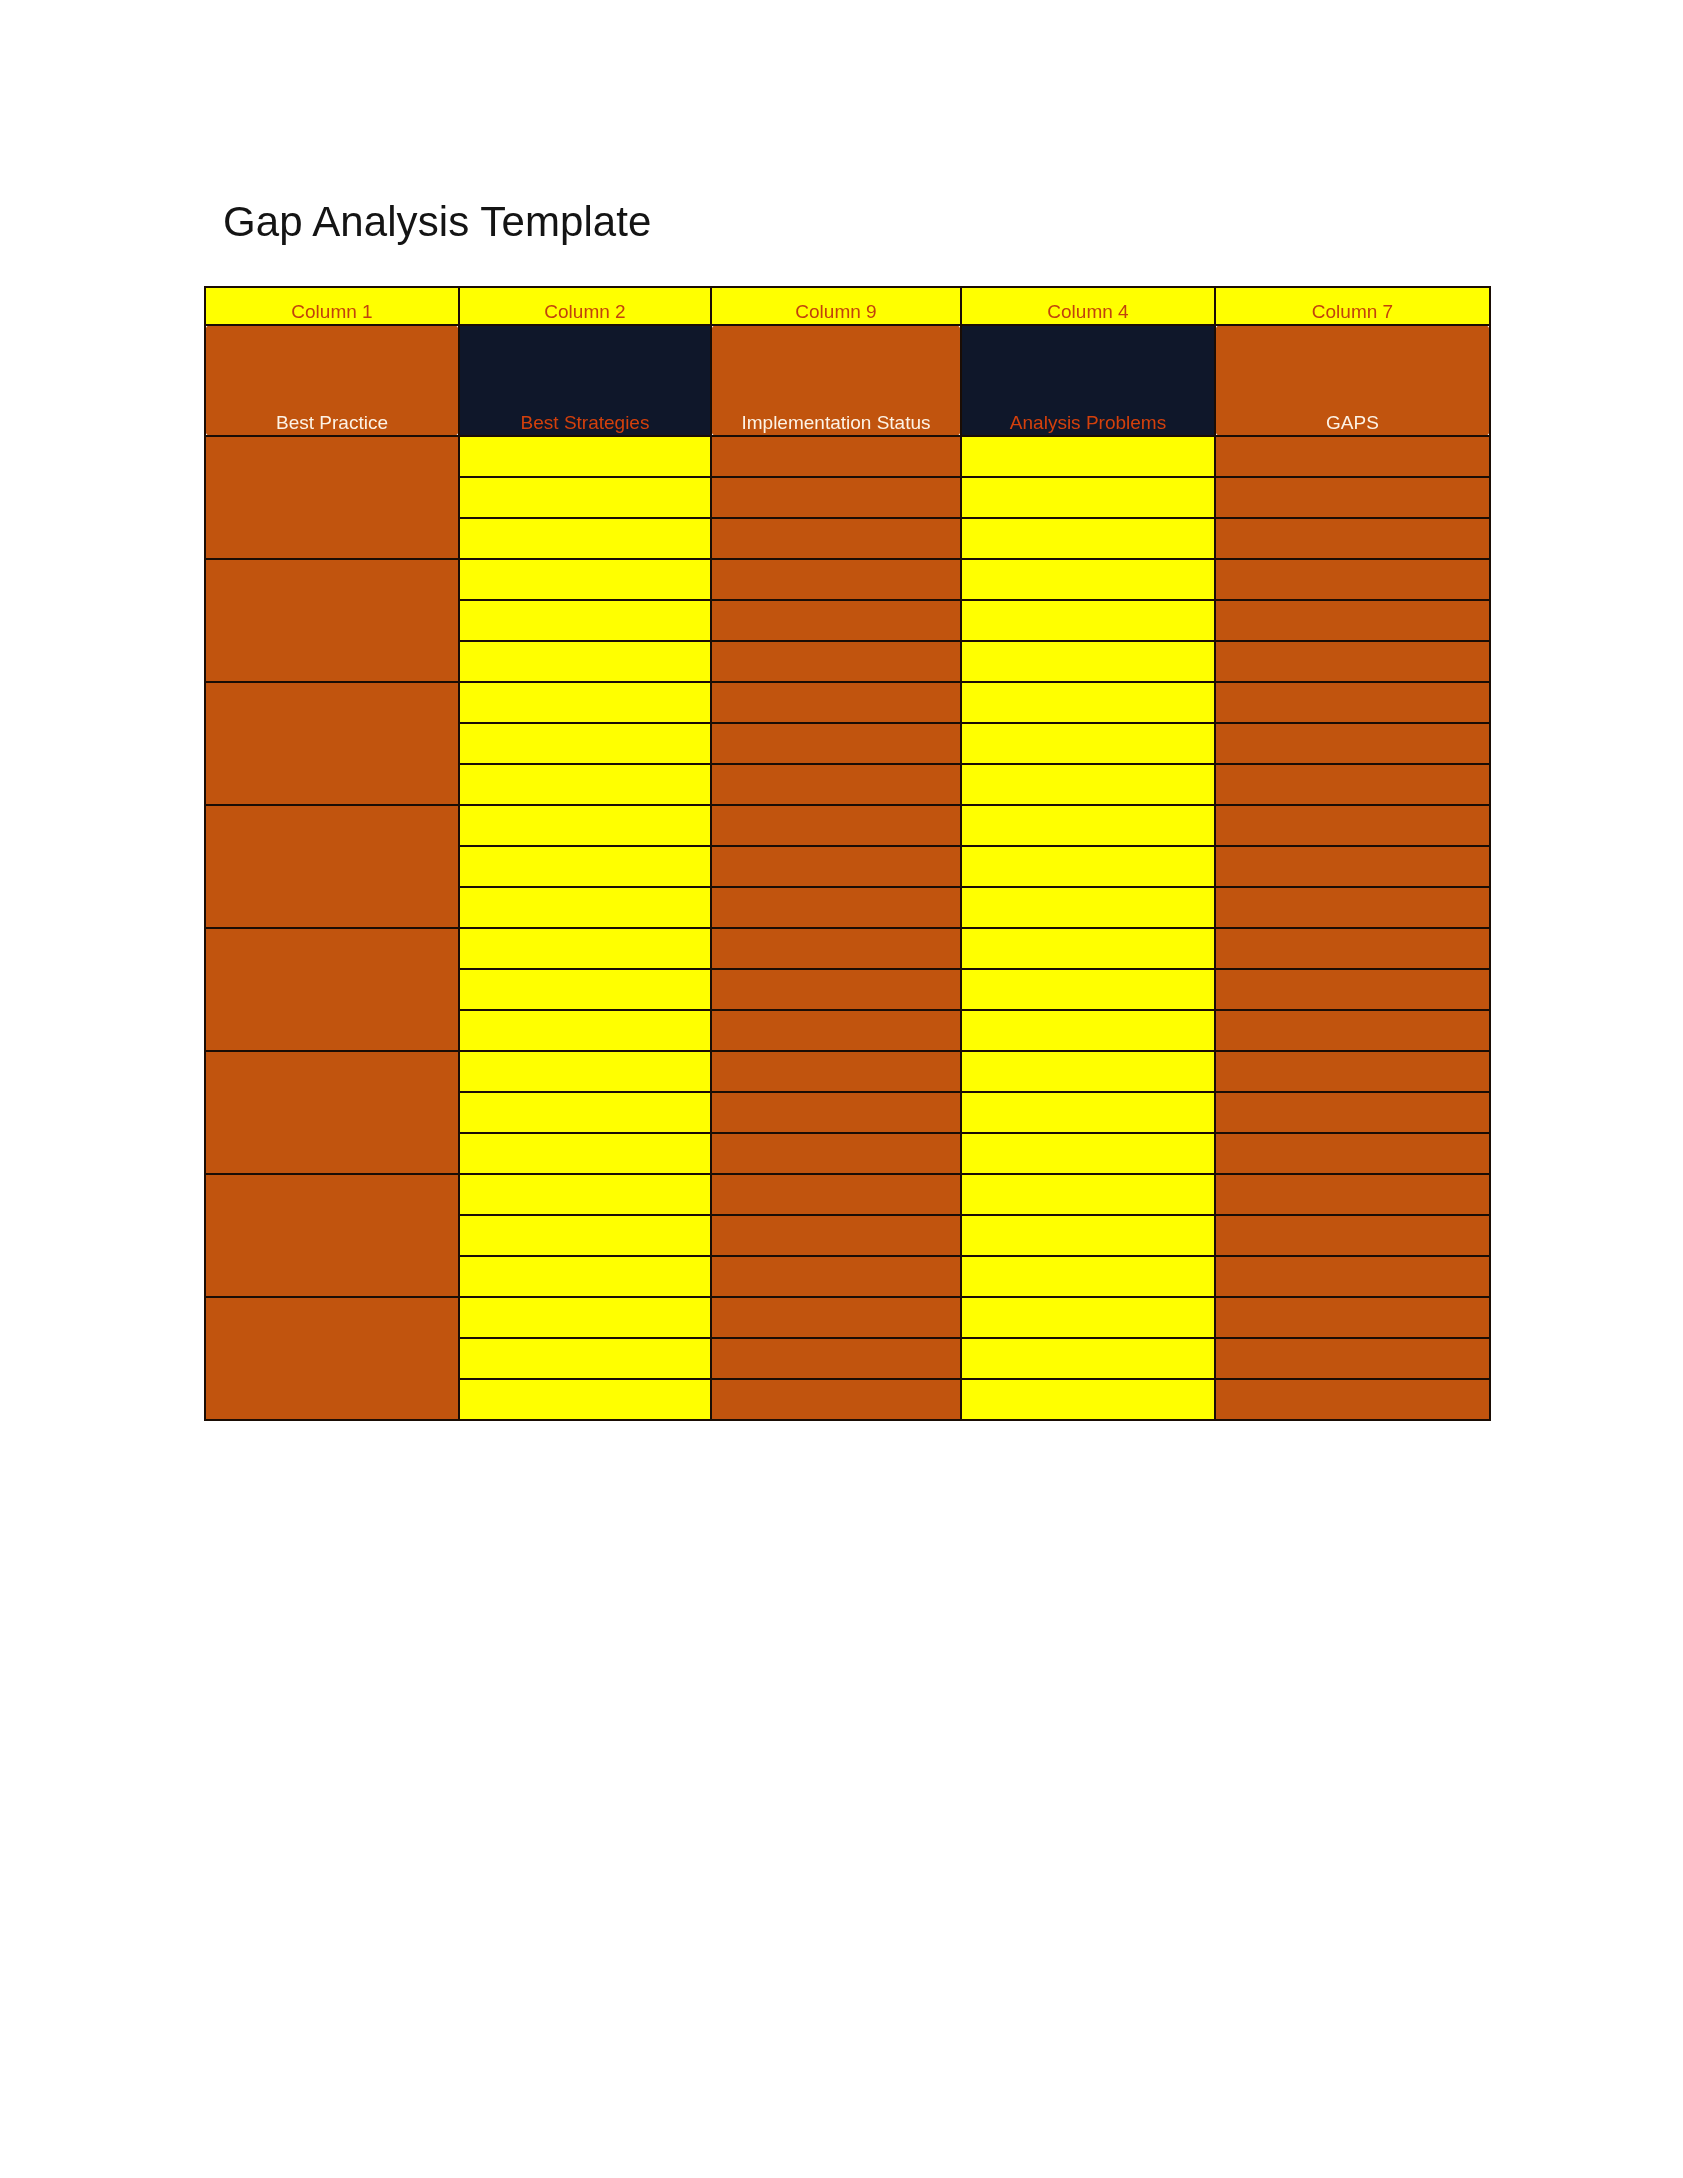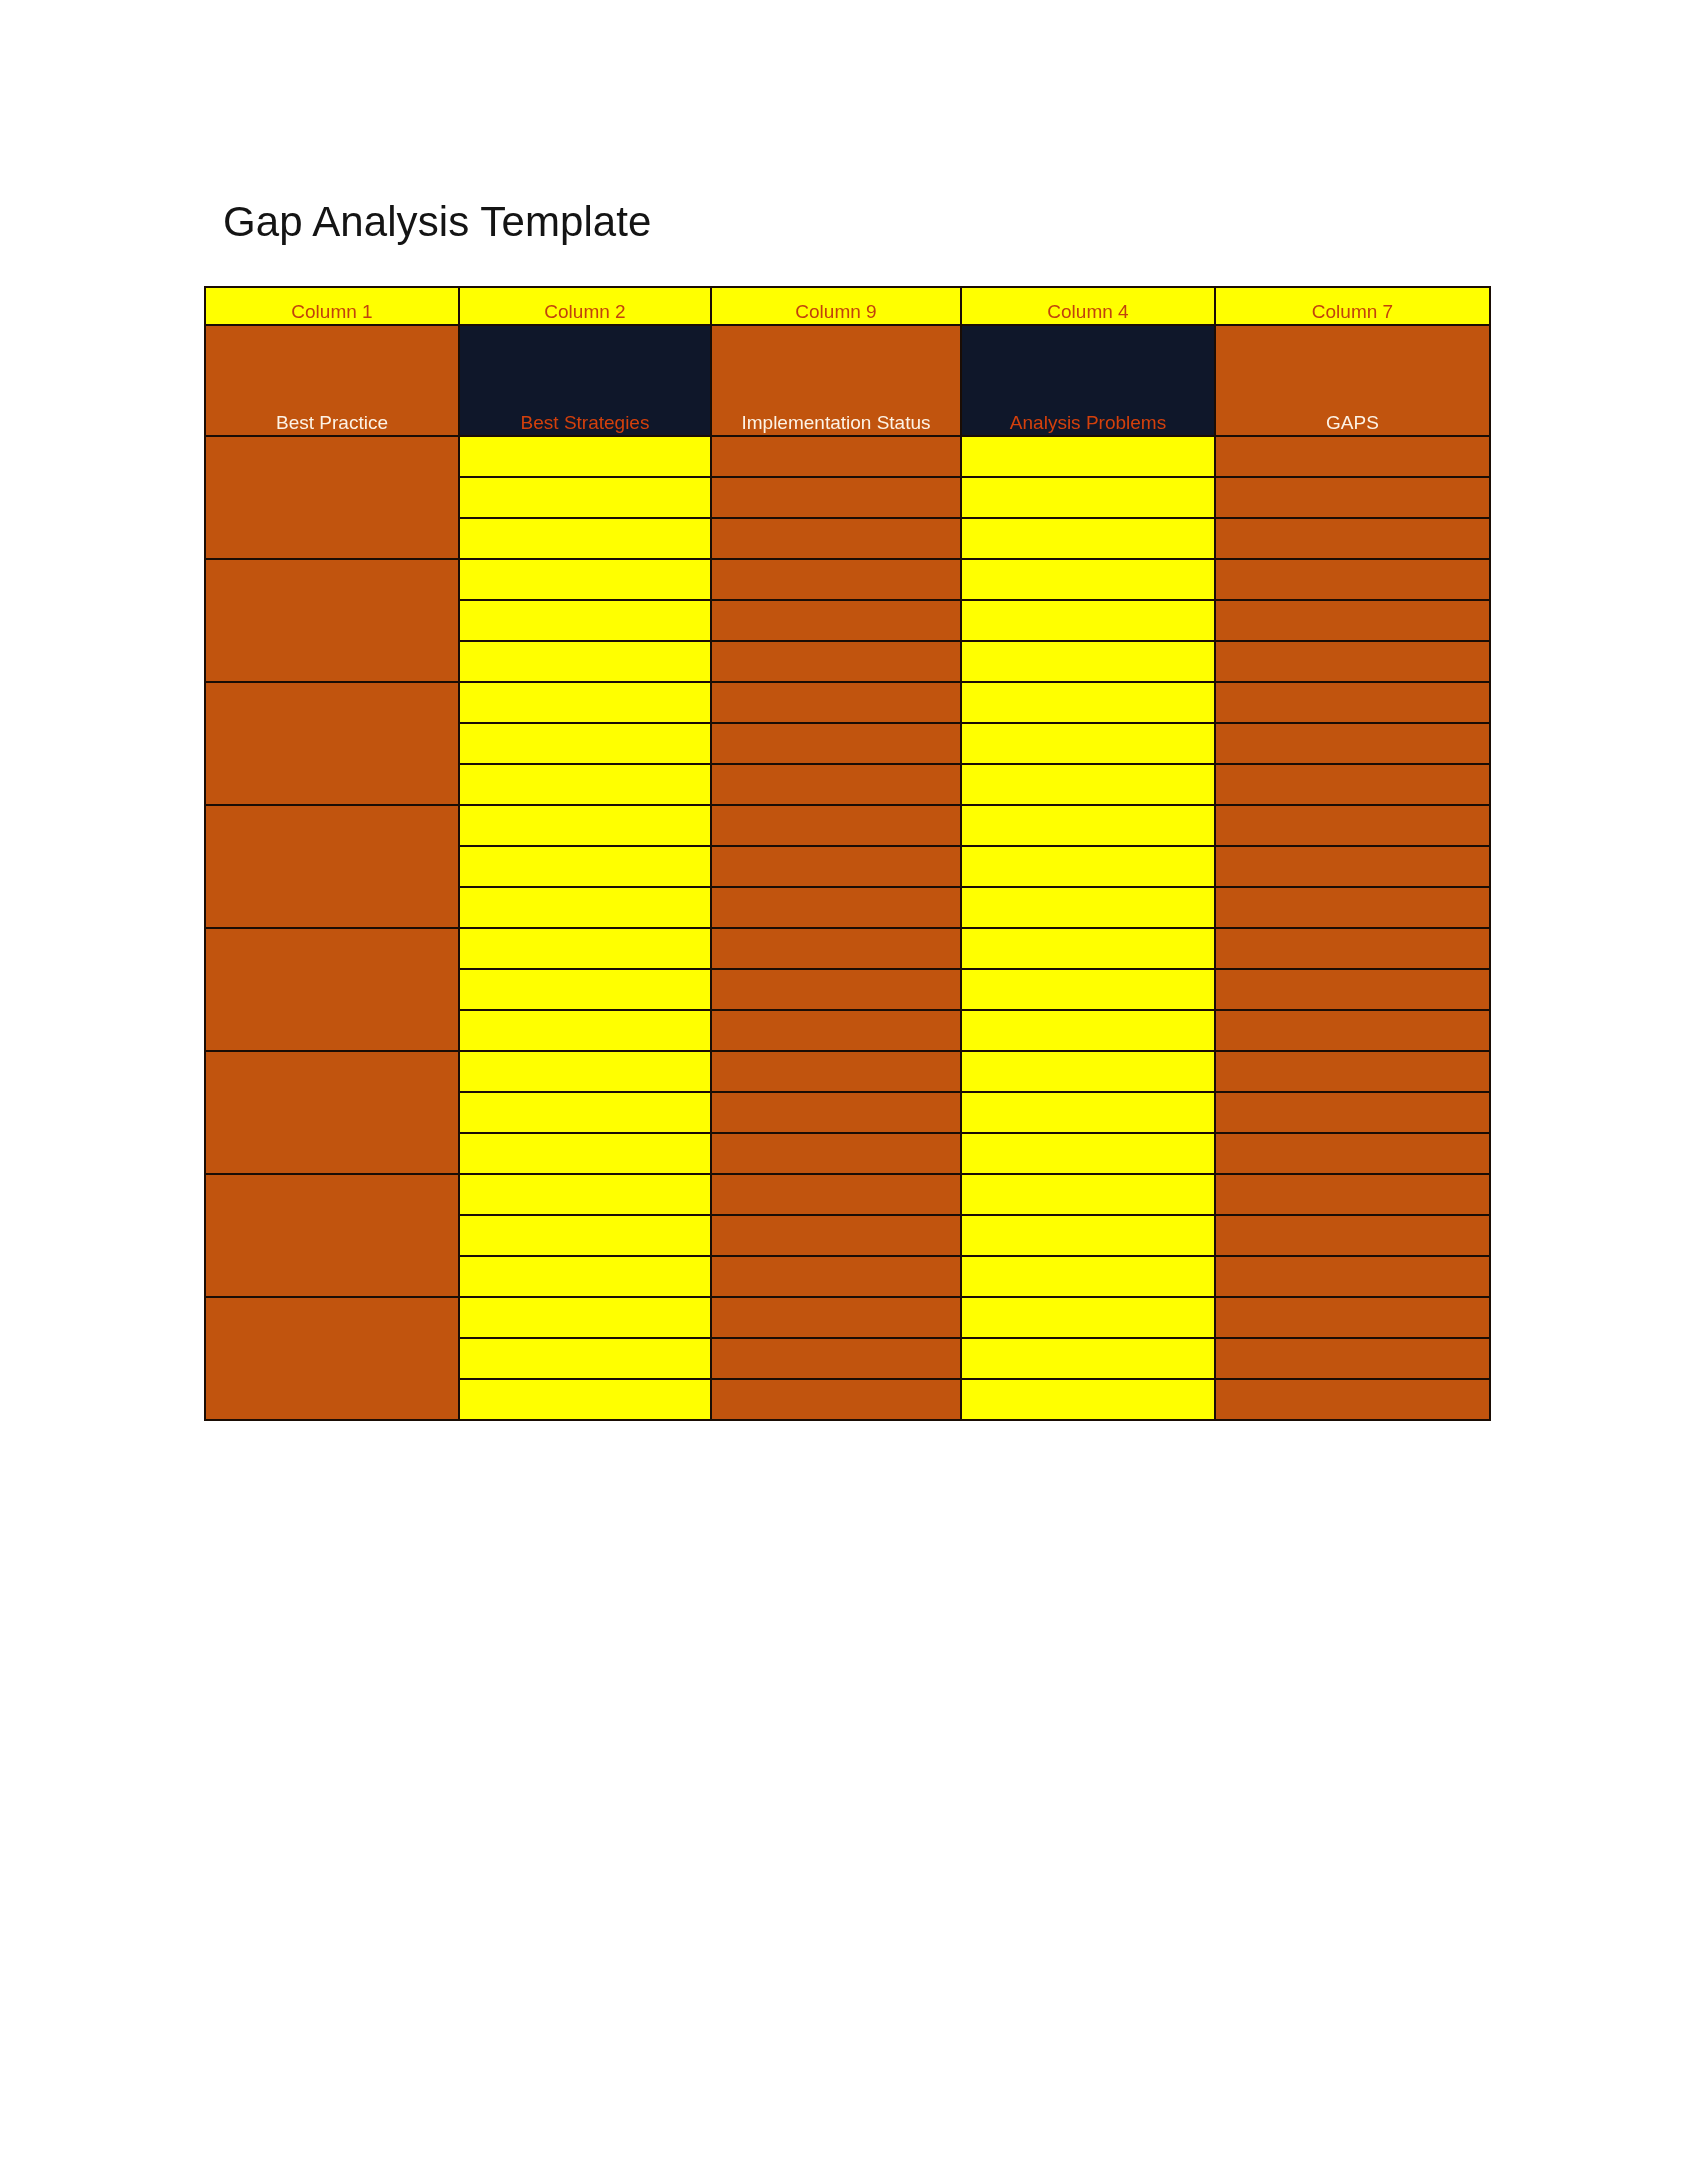--- a/index.html
+++ b/index.html
@@ -79,20 +79,21 @@
   
   tr.title-row td {
     height: 109px;
     vertical-align: bottom;
     font-size: 20px;
     padding-bottom: 14px;
   }
   td.hdr-orange {
     background: #c1540e;
     color: #fdf3e6;
+    border-radius: 6px;
   }
   td.hdr-yellow {
     background: #0f172a;
     color: #d4400c;
   }
 
   
   tr.body-row td { height: 39px; }
   td.cell-orange { background: #c1540e; }
   td.cell-yellow { background: #ffff00; }

